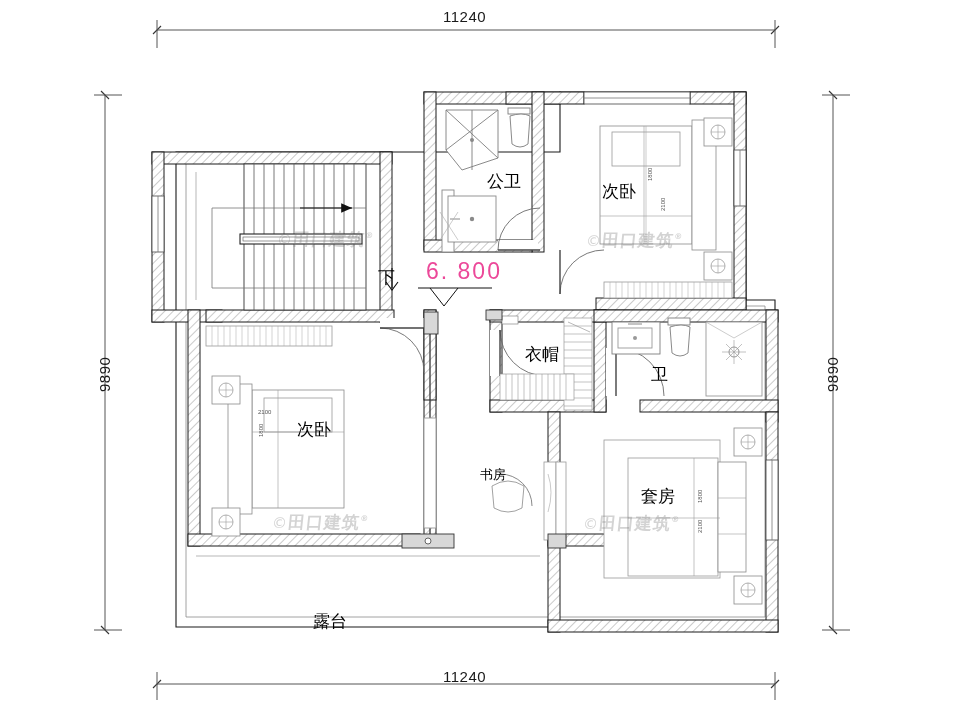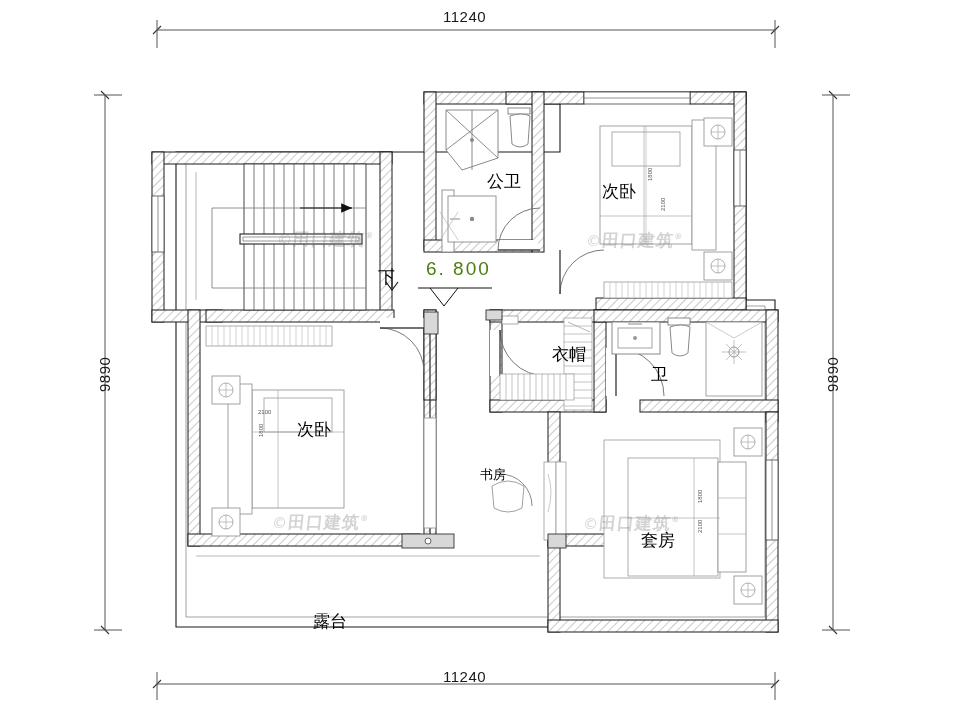--- a/index.html
+++ b/index.html
@@ -8,21 +8,21 @@
   #stage{position:relative;width:961px;height:646px;background:#fff;}
   svg#plan{position:absolute;left:0;top:0;width:961px;height:722px;display:block;}
 
   .dimtext{position:absolute;font-size:15px;color:#1a1a1a;letter-spacing:.5px;white-space:nowrap;}
   .dimtext.vert{transform-origin:0 0;}
 
   .roomlabel{position:absolute;font-size:17px;color:#000;white-space:nowrap;
              font-family:Liberation Serif, serif;font-weight:500;}
   .roomlabel.small{font-size:13px;}
 
-  .elev{position:absolute;font-size:19px;color:#4d7c0f;letter-spacing:2px;white-space:nowrap;}
+  .elev{position:absolute;font-size:23px;color:#ec4899;letter-spacing:2px;white-space:nowrap;}
   .downmark{position:absolute;font-size:17px;color:#000;white-space:nowrap;}
 
   .furndim{position:absolute;font-size:6px;color:#555;white-space:nowrap;
            transform-origin:0 0;}
 
   .wm{position:absolute;font-size:17px;color:rgba(120,120,120,.33);white-space:nowrap;
       letter-spacing:1px;font-weight:700;transform:skewX(-6deg);
       font-family:"DejaVu Sans","Liberation Sans",sans-serif;}
   .wm .c{font-size:15px;font-weight:400;}
   .wm .r{font-size:8px;vertical-align:super;}
@@ -390,25 +390,25 @@
   </g>
 </svg>
 
 <div class="dimtext" style="left:443px;top:8px;">11240</div>
 <div class="dimtext" style="left:443px;top:668px;">11240</div>
 <div class="dimtext vert" style="left:96px;top:392px;transform:rotate(-90deg);">9890</div>
 <div class="dimtext vert" style="left:824px;top:392px;transform:rotate(-90deg);">9890</div>
 
 <div class="roomlabel" style="left:487px;top:170px;">公卫</div>
 <div class="roomlabel" style="left:602px;top:180px;">次卧</div>
-<div class="roomlabel" style="left:552px;top:343px;">衣帽</div>
+<div class="roomlabel" style="left:525px;top:343px;">衣帽</div>
 <div class="roomlabel" style="left:651px;top:363px;">卫</div>
 <div class="roomlabel" style="left:297px;top:418px;">次卧</div>
 <div class="roomlabel small" style="left:480px;top:466px;">书房</div>
-<div class="roomlabel" style="left:641px;top:485px;margin-top:44px;">套房</div>
+<div class="roomlabel" style="left:641px;top:485px;">套房</div>
 <div class="roomlabel" style="left:313px;top:610px;">露台</div>
 
 <div class="elev" style="left:426px;top:258px;">6. 800</div>
 <div class="downmark" style="left:378px;top:266px;">下</div>
 
 <div class="furndim" style="left:647px;top:181px;transform:rotate(-90deg);">1800</div>
 <div class="furndim" style="left:660px;top:211px;transform:rotate(-90deg);">2100</div>
 <div class="furndim" style="left:258px;top:409px;">2100</div>
 <div class="furndim" style="left:258px;top:437px;transform:rotate(-90deg);">1800</div>
 <div class="furndim" style="left:697px;top:503px;transform:rotate(-90deg);">1800</div>

